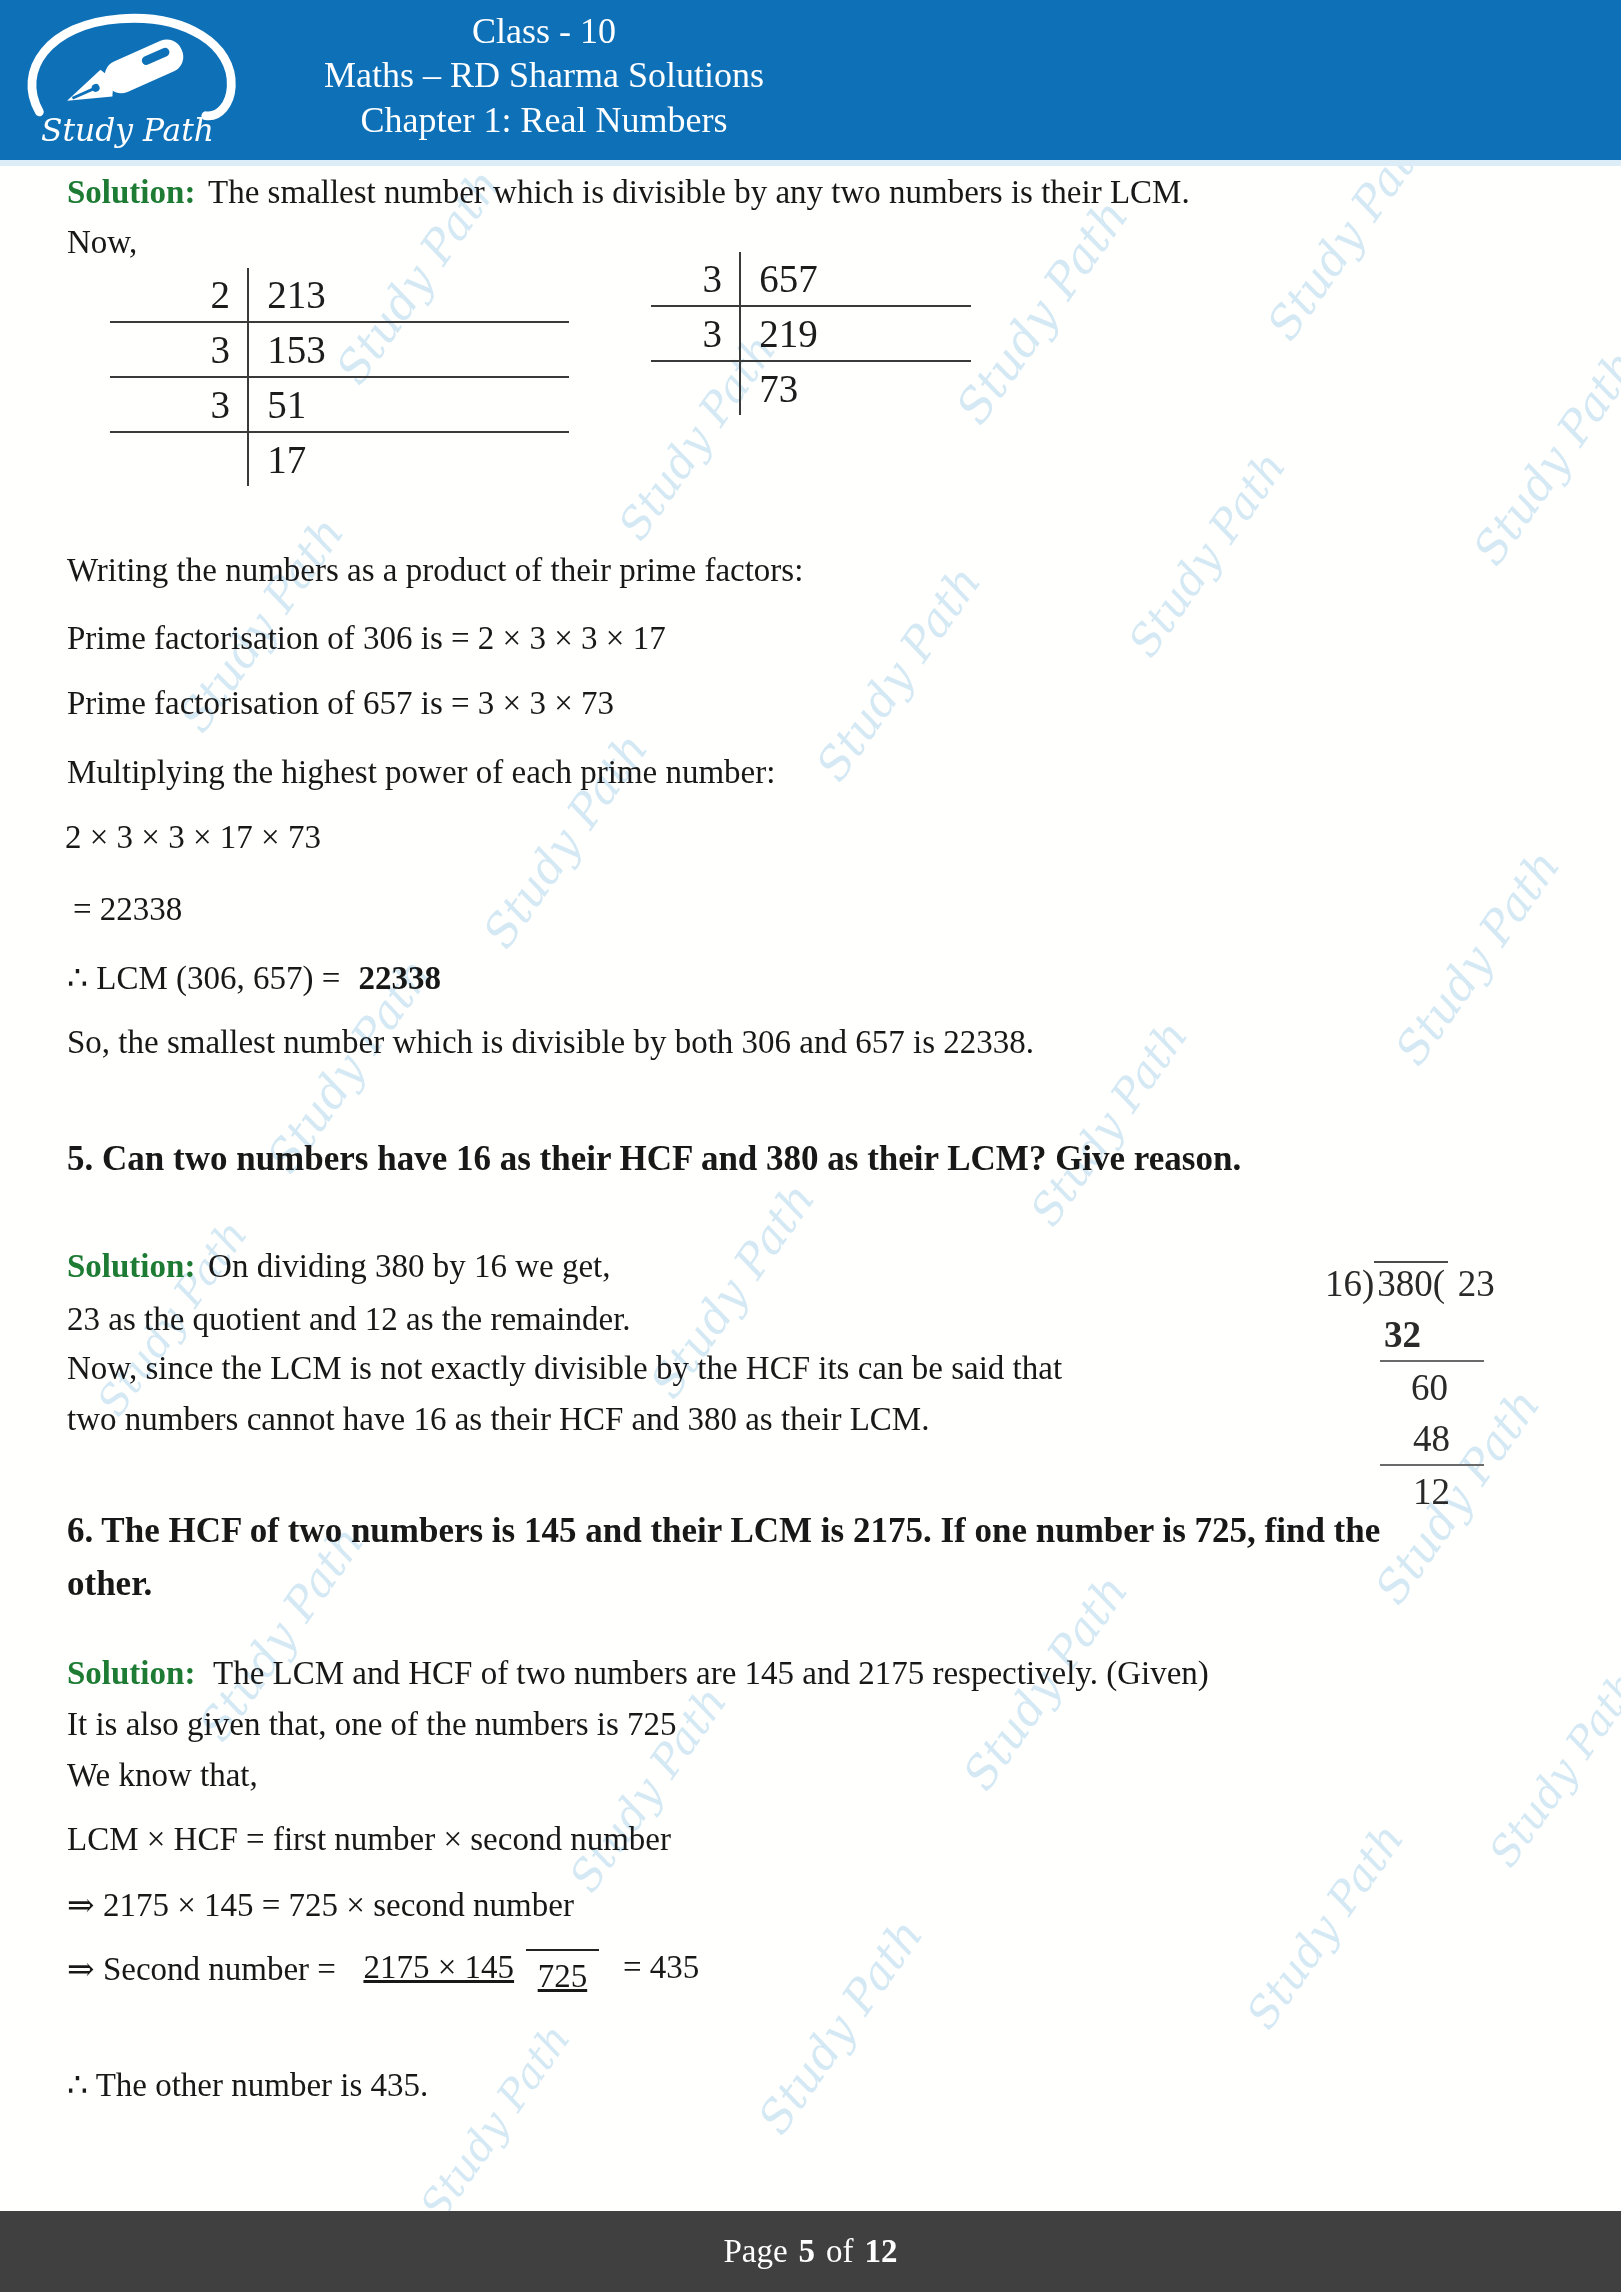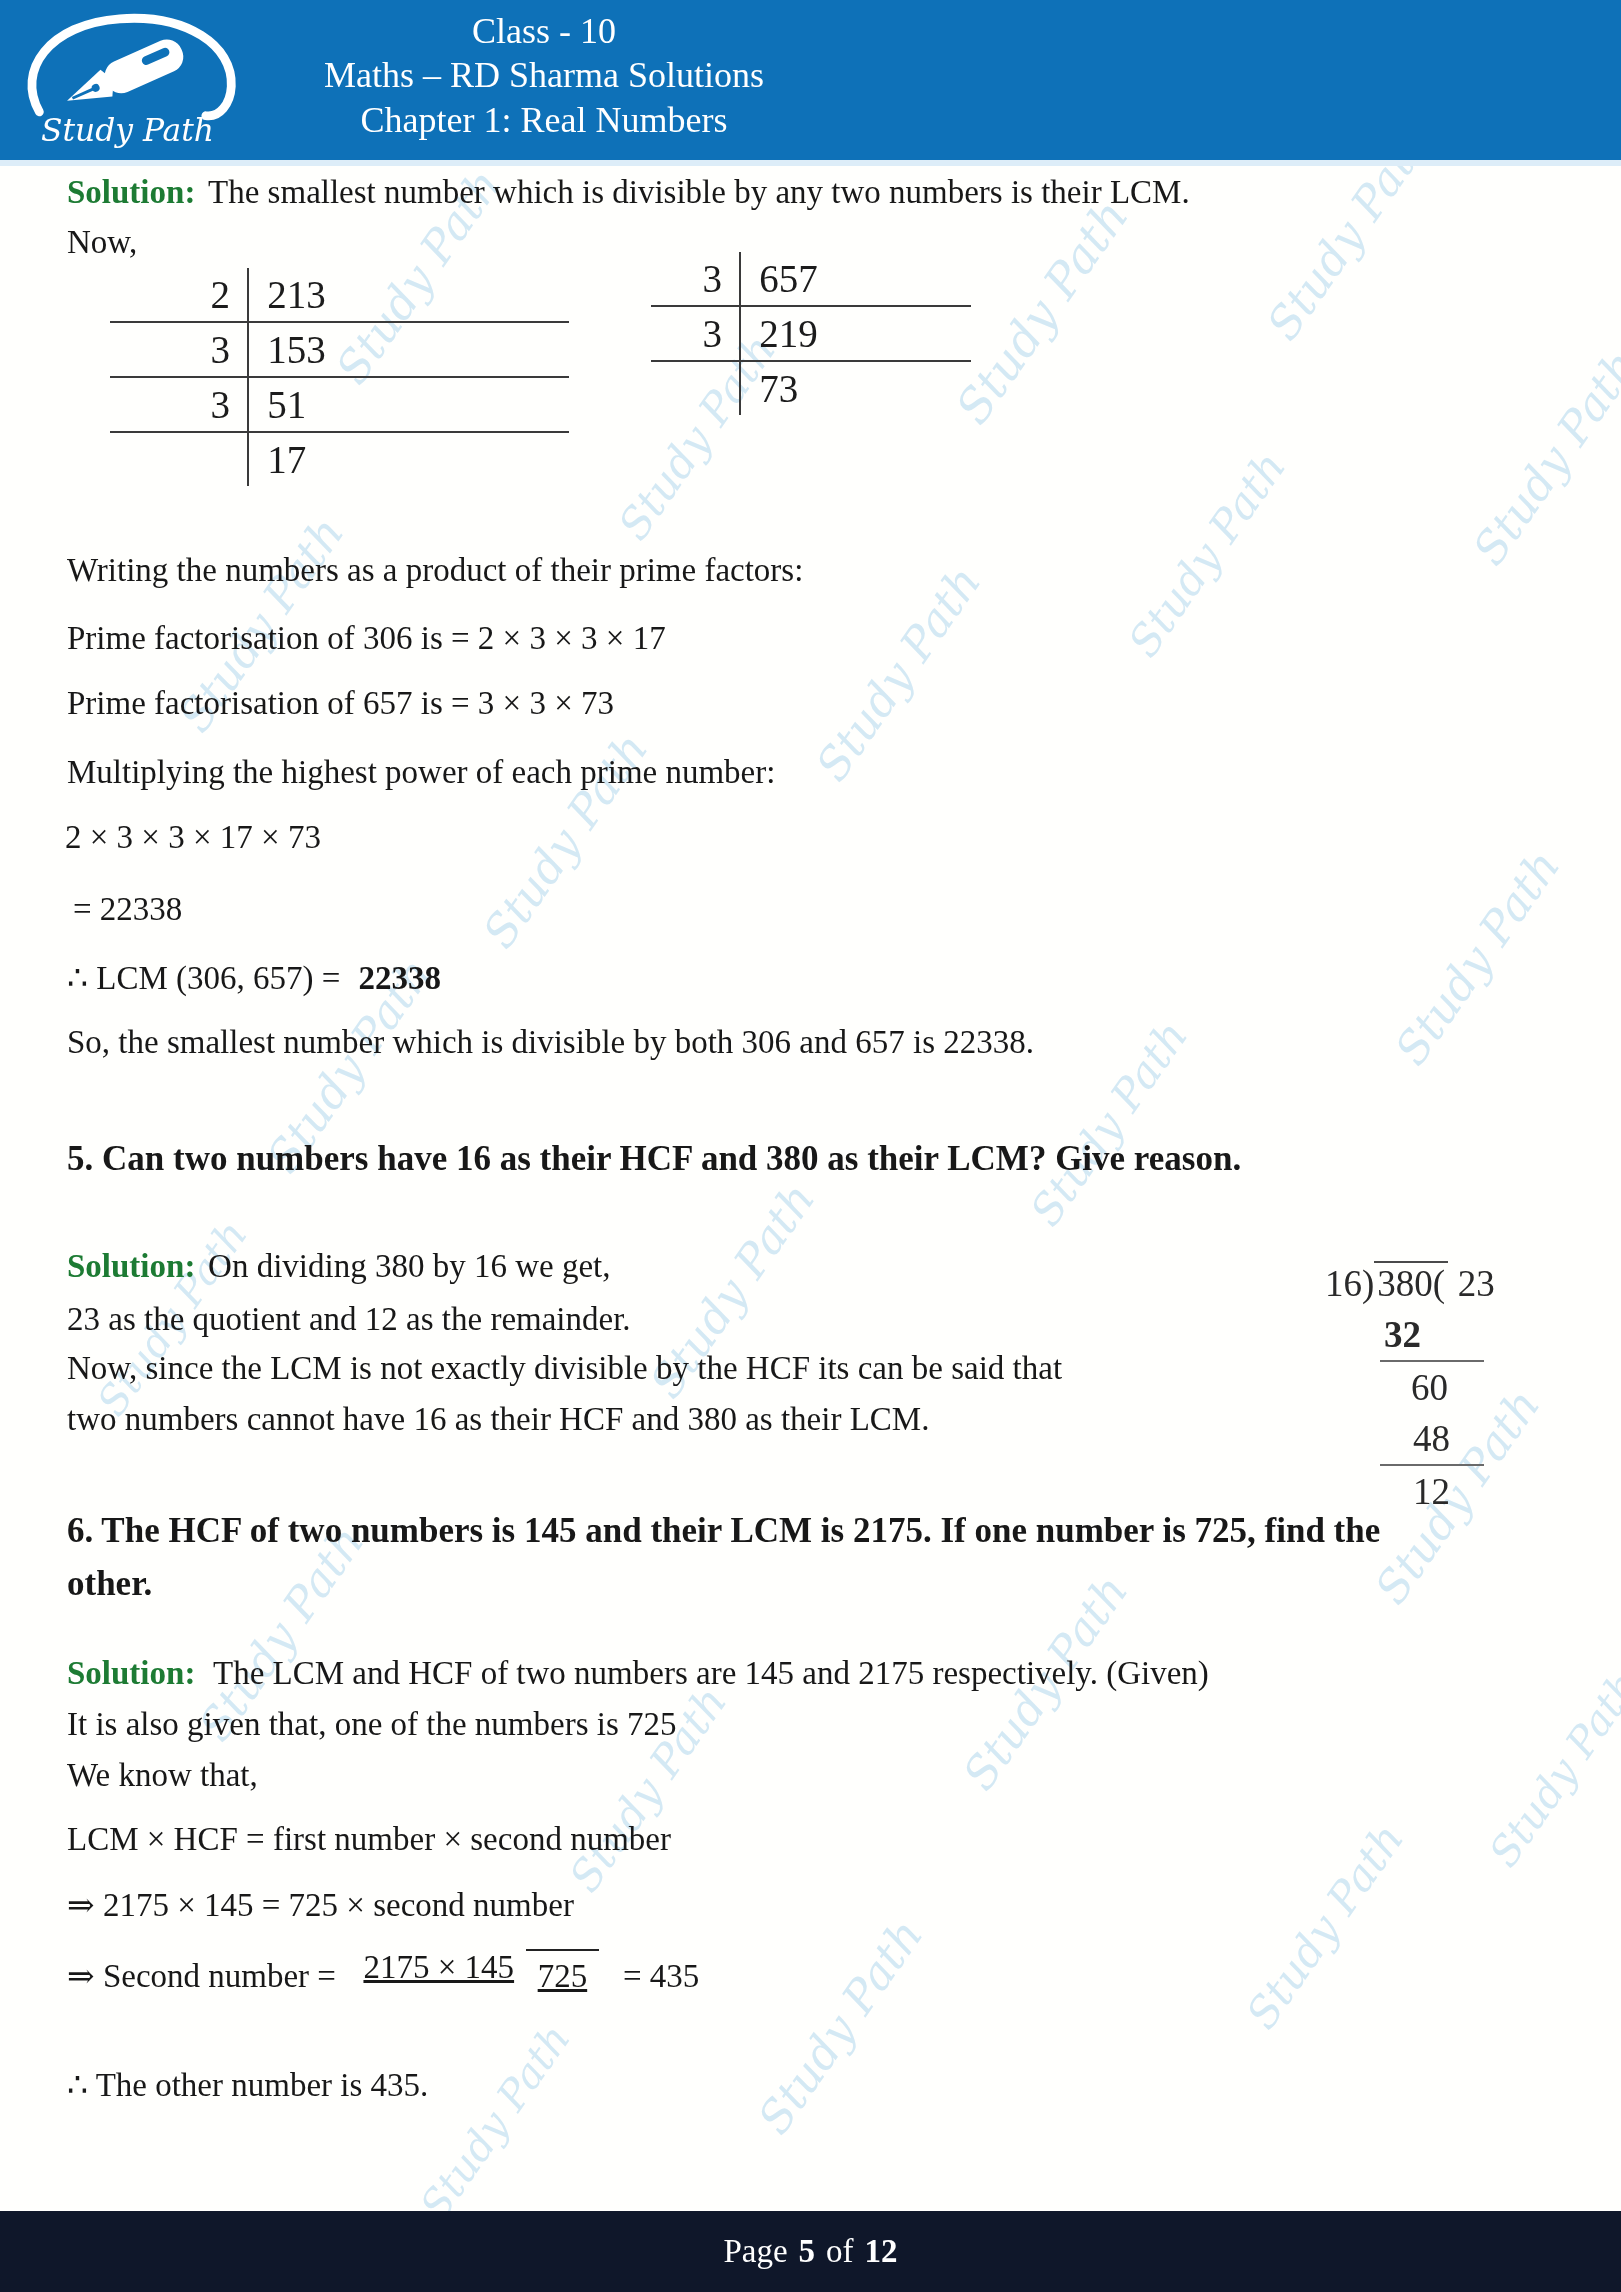--- a/index.html
+++ b/index.html
@@ -17,21 +17,21 @@
     position:absolute; left:0; top:0; width:1088px; height:160px;
     text-align:center; color:#ffffff;
   }
   .h-line{position:absolute; width:100%; font-size:36px; line-height:39px;}
   .h-line.l1{top:11.8px;}
   .h-line.l2{top:56px;}
   .h-line.l3{top:101px;}
   .logo{position:absolute; left:9.8px; top:2px; width:235px; height:157px;}
   .footer{
     position:absolute; left:0; top:2211px; width:100%; height:81px;
-    background:#0f172a; color:#ffffff;
+    background:#404040; color:#ffffff;
     display:flex; align-items:center; justify-content:center; gap:11px;
     font-size:33px;
   }
   .b{font-weight:700;}
   
   .wm{
     position:absolute; transform:rotate(-55deg); transform-origin:center;
     color:#7fbde4; opacity:.33; font-style:italic; white-space:nowrap;
     font-family:"DejaVu Serif","Liberation Serif",serif; pointer-events:none;
   }
@@ -51,21 +51,21 @@
   .ladder.right td.v{width:212px;}
   
   .division{position:absolute; font-size:37px; line-height:51px; color:#2a2a2a;margin-top:40px;}
   .dv-top .ovl{border-top:2.9px solid #4a4a4a; padding:0 2.9px;}
   .dv-top .quot{margin-left:9.8px;}
   .dv-sub1{margin-left:55px; width:104px; border-bottom:2.9px solid #6a6a6a; padding-left:3.9px; box-sizing:border-box;font-weight:bold;}
   .dv-rem1{margin-left:86px;}
   .dv-sub2{margin-left:55px; width:104px; border-bottom:2.9px solid #6a6a6a; padding-left:33px; box-sizing:border-box;}
   .dv-rem2{margin-left:88px;}
   
-  .frac-line{position:absolute; display:flex; align-items:flex-end; font-size:33px;}
+  .frac-line{position:absolute; display:flex; align-items:flex-start; font-size:33px;}
   .frac{display:inline-flex; text-align:center; margin-left:15.7px;text-decoration:underline;}
   .frac .num{padding:0 11.8px 6.9px;}
   .frac .den{border-top:2.9px solid #222; padding:6.9px 11.8px 0;}
   .frac-res{margin-left:24px;}
 </style>
 </head>
 <body>
 
 <div class="page">
 

